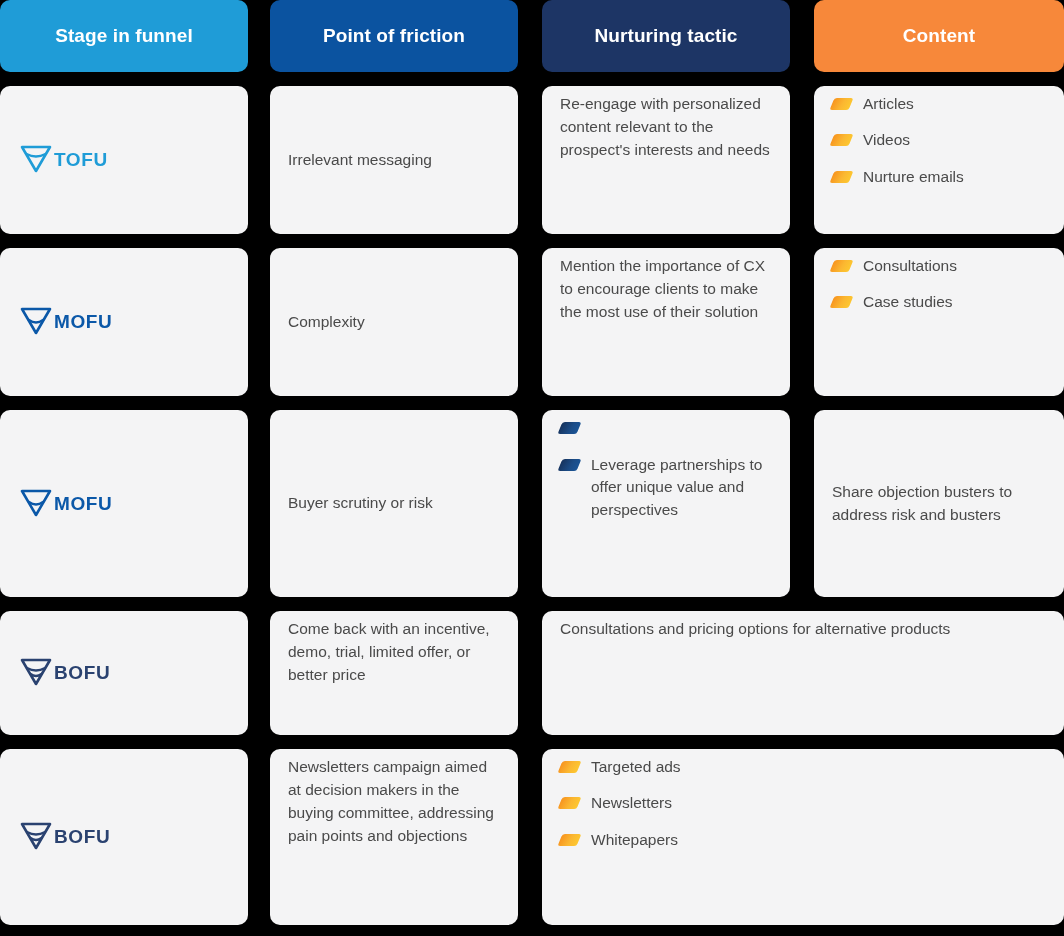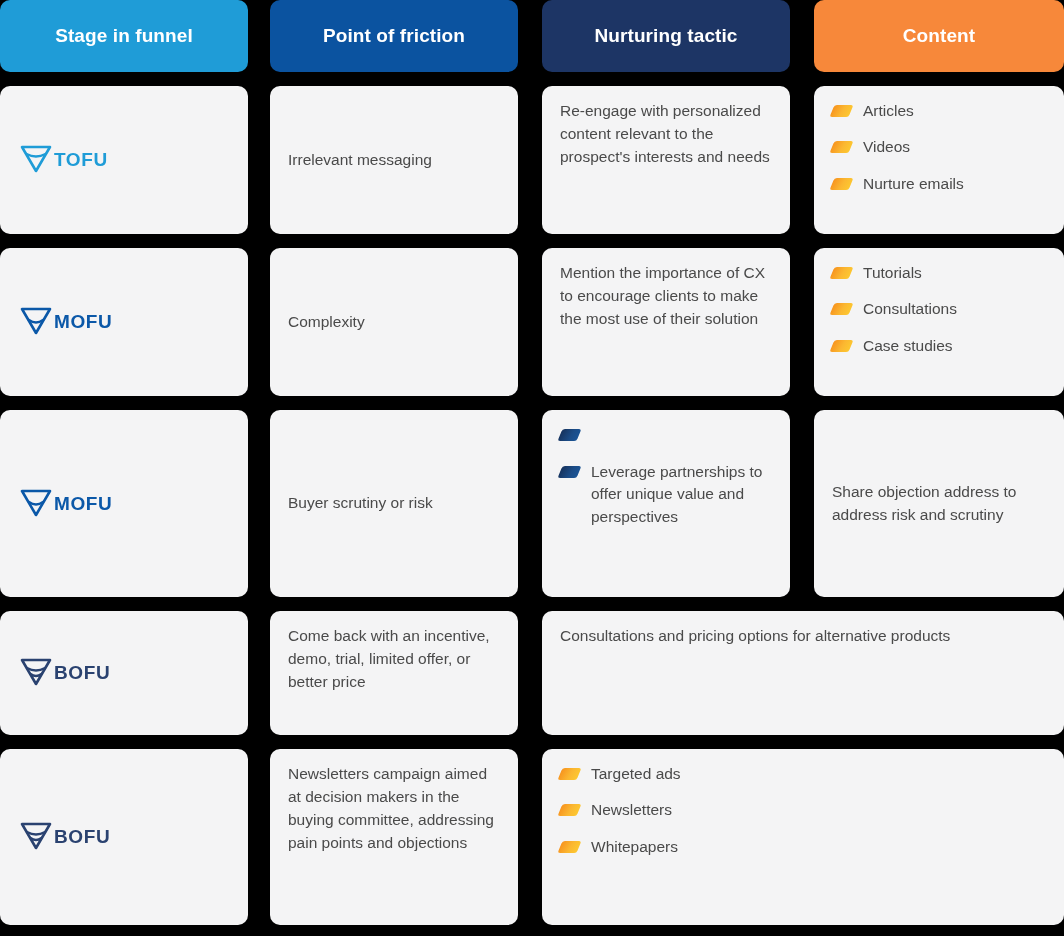--- a/index.html
+++ b/index.html
@@ -60,21 +60,21 @@
   .r2 { flex: 0 0 148px; }
   .r3 { flex: 0 0 187px; }
   .r4 { flex: 0 0 124px; }
   .r5 { flex: 0 0 176px; }
 
   .cell {
     background: #F4F4F5;
     border-radius: 10px;
     display: flex;
     align-items: center;
-    padding: 14px 18px;
+    padding: 7px 18px;
     overflow: hidden;
   }
 
   .cell-top {
     align-items: flex-start;
   }
 
   .cell-text {
     color: #4A4A4A;
     font-size: 15.5px;
@@ -208,24 +208,20 @@
       <div class="cell col-2">
         <div class="cell-text">Complexity</div>
       </div>
       <div class="cell cell-top col-3">
         <div class="cell-text">Mention the importance of CX to encourage clients to make the most use of their solution</div>
       </div>
       <div class="cell cell-top col-4">
         <div class="bullet-list">
           <div class="bullet-item">
             <span class="bullet-marker orange"></span>
-            <span class="bullet-text">Tutorials</span>
-          </div>
-          <div class="bullet-item">
-            <span class="bullet-marker orange"></span>
             <span class="bullet-text">Consultations</span>
           </div>
           <div class="bullet-item">
             <span class="bullet-marker orange"></span>
             <span class="bullet-text">Case studies</span>
           </div>
         </div>
       </div>
     </div>
 
@@ -249,21 +245,21 @@
           <div class="bullet-item">
             <span class="bullet-marker blue"></span>
           </div>
           <div class="bullet-item">
             <span class="bullet-marker blue"></span>
             <span class="bullet-text">Leverage  partnerships to offer unique value and perspectives</span>
           </div>
         </div>
       </div>
       <div class="cell col-4">
-        <div class="cell-text">Share objection address to address risk and scrutiny</div>
+        <div class="cell-text">Share objection busters to address risk and busters</div>
       </div>
     </div>
 
     <div class="data-row r4">
       <div class="cell col-1">
         <div class="stage-inner">
           <span class="funnel-icon">
             <svg width="36" height="36" viewBox="0 0 36 36">
               <path d="M4 7 L32 7 L18 31 Z" fill="none" stroke="#2A4270" stroke-width="2.6" stroke-linejoin="round"></path>
               <path d="M9 15 Q18 20 27 15" fill="none" stroke="#2A4270" stroke-width="2.3" stroke-linecap="round"></path>

